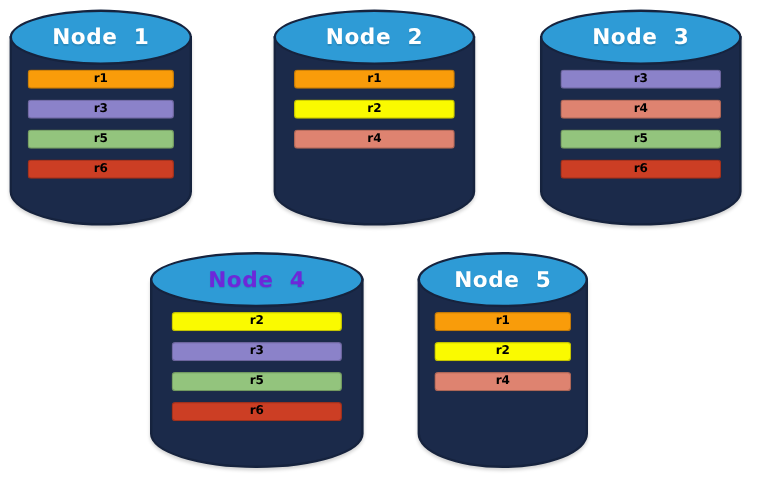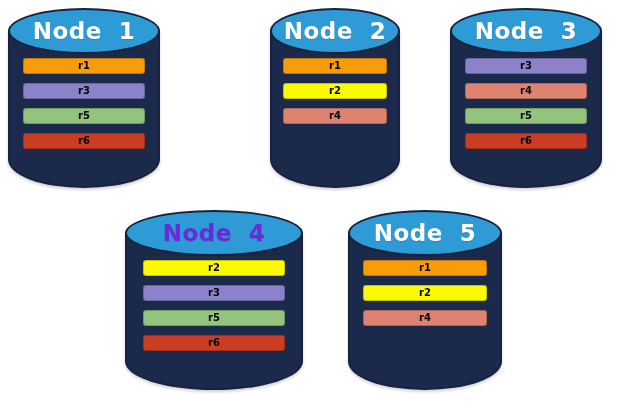--- a/index.html
+++ b/index.html
@@ -59,21 +59,21 @@
     position: absolute;
     left: 0;
     top: 0;
     width: 100%;
     height: 46px;
     display: flex;
     align-items: center;
     justify-content: center;
     color: #ffffff;
     font-weight: bold;
-    font-size: 23px;
+    font-size: 18px;
     letter-spacing: 0.5px;
     z-index: 3;
     white-space: pre;
     text-shadow: 0 1px 1px rgba(0,0,0,0.12);
   }
 
   .replica-list {
     position: absolute;
     left: 0;
     right: 0;
@@ -108,31 +108,31 @@
       <div class="cyl-body" style="background: rgb(27, 42, 74); border-color: rgb(22, 35, 62);"></div>
       <div class="cyl-top" style="background: rgb(46, 155, 214); border-color: rgb(22, 35, 62);"></div>
       <div class="node-label" style="color: rgb(255, 255, 255);">Node  1</div>
       <div class="replica-list">
         <div class="replica" style="background: rgb(249, 156, 10); color: rgb(0, 0, 0);">r1</div>
         <div class="replica" style="background: rgb(139, 130, 201); color: rgb(0, 0, 0);">r3</div>
         <div class="replica" style="background: rgb(147, 196, 125); color: rgb(0, 0, 0);">r5</div>
         <div class="replica" style="background: rgb(204, 62, 36); color: rgb(0, 0, 0);">r6</div>
       </div>
     </div>
-    <div class="node" style="left: 228px; top: 8px; width: 130px; height: 180px; margin-left: 42px;">
+    <div class="node" style="left: 228px; top: 8px; width: 168px; height: 180px;">
       <div class="cyl-body" style="background: rgb(27, 42, 74); border-color: rgb(22, 35, 62);"></div>
       <div class="cyl-top" style="background: rgb(46, 155, 214); border-color: rgb(22, 35, 62);"></div>
       <div class="node-label" style="color: rgb(255, 255, 255);">Node  2</div>
       <div class="replica-list">
         <div class="replica" style="background: rgb(249, 156, 10); color: rgb(0, 0, 0);">r1</div>
         <div class="replica" style="background: rgb(250, 250, 0); color: rgb(0, 0, 0);">r2</div>
         <div class="replica" style="background: rgb(222, 131, 112); color: rgb(0, 0, 0);">r4</div>
       </div>
     </div>
-    <div class="node" style="left: 450px; top: 8px; width: 152px; height: 180px;">
+    <div class="node" style="left: 450px; top: 8px; width: 168px; height: 180px;">
       <div class="cyl-body" style="background: rgb(27, 42, 74); border-color: rgb(22, 35, 62);"></div>
       <div class="cyl-top" style="background: rgb(46, 155, 214); border-color: rgb(22, 35, 62);"></div>
       <div class="node-label" style="color: rgb(255, 255, 255);">Node  3</div>
       <div class="replica-list">
         <div class="replica" style="background: rgb(139, 130, 201); color: rgb(0, 0, 0);">r3</div>
         <div class="replica" style="background: rgb(222, 131, 112); color: rgb(0, 0, 0);">r4</div>
         <div class="replica" style="background: rgb(147, 196, 125); color: rgb(0, 0, 0);">r5</div>
         <div class="replica" style="background: rgb(204, 62, 36); color: rgb(0, 0, 0);">r6</div>
       </div>
     </div>
@@ -140,21 +140,21 @@
       <div class="cyl-body" style="background: rgb(27, 42, 74); border-color: rgb(22, 35, 62);"></div>
       <div class="cyl-top" style="background: rgb(46, 155, 214); border-color: rgb(22, 35, 62);"></div>
       <div class="node-label" style="color: #6d28d9;">Node  4</div>
       <div class="replica-list">
         <div class="replica" style="background: rgb(250, 250, 0); color: rgb(0, 0, 0);">r2</div>
         <div class="replica" style="background: rgb(139, 130, 201); color: rgb(0, 0, 0);">r3</div>
         <div class="replica" style="background: rgb(147, 196, 125); color: rgb(0, 0, 0);">r5</div>
         <div class="replica" style="background: rgb(204, 62, 36); color: rgb(0, 0, 0);">r6</div>
       </div>
     </div>
-    <div class="node" style="left: 348px; top: 210px; width: 154px; height: 180px;">
+    <div class="node" style="left: 348px; top: 210px; width: 142px; height: 180px;">
       <div class="cyl-body" style="background: rgb(27, 42, 74); border-color: rgb(22, 35, 62);"></div>
       <div class="cyl-top" style="background: rgb(46, 155, 214); border-color: rgb(22, 35, 62);"></div>
       <div class="node-label" style="color: rgb(255, 255, 255);">Node  5</div>
       <div class="replica-list">
         <div class="replica" style="background: rgb(249, 156, 10); color: rgb(0, 0, 0);">r1</div>
         <div class="replica" style="background: rgb(250, 250, 0); color: rgb(0, 0, 0);">r2</div>
         <div class="replica" style="background: rgb(222, 131, 112); color: rgb(0, 0, 0);">r4</div>
       </div>
     </div>
   </div>

